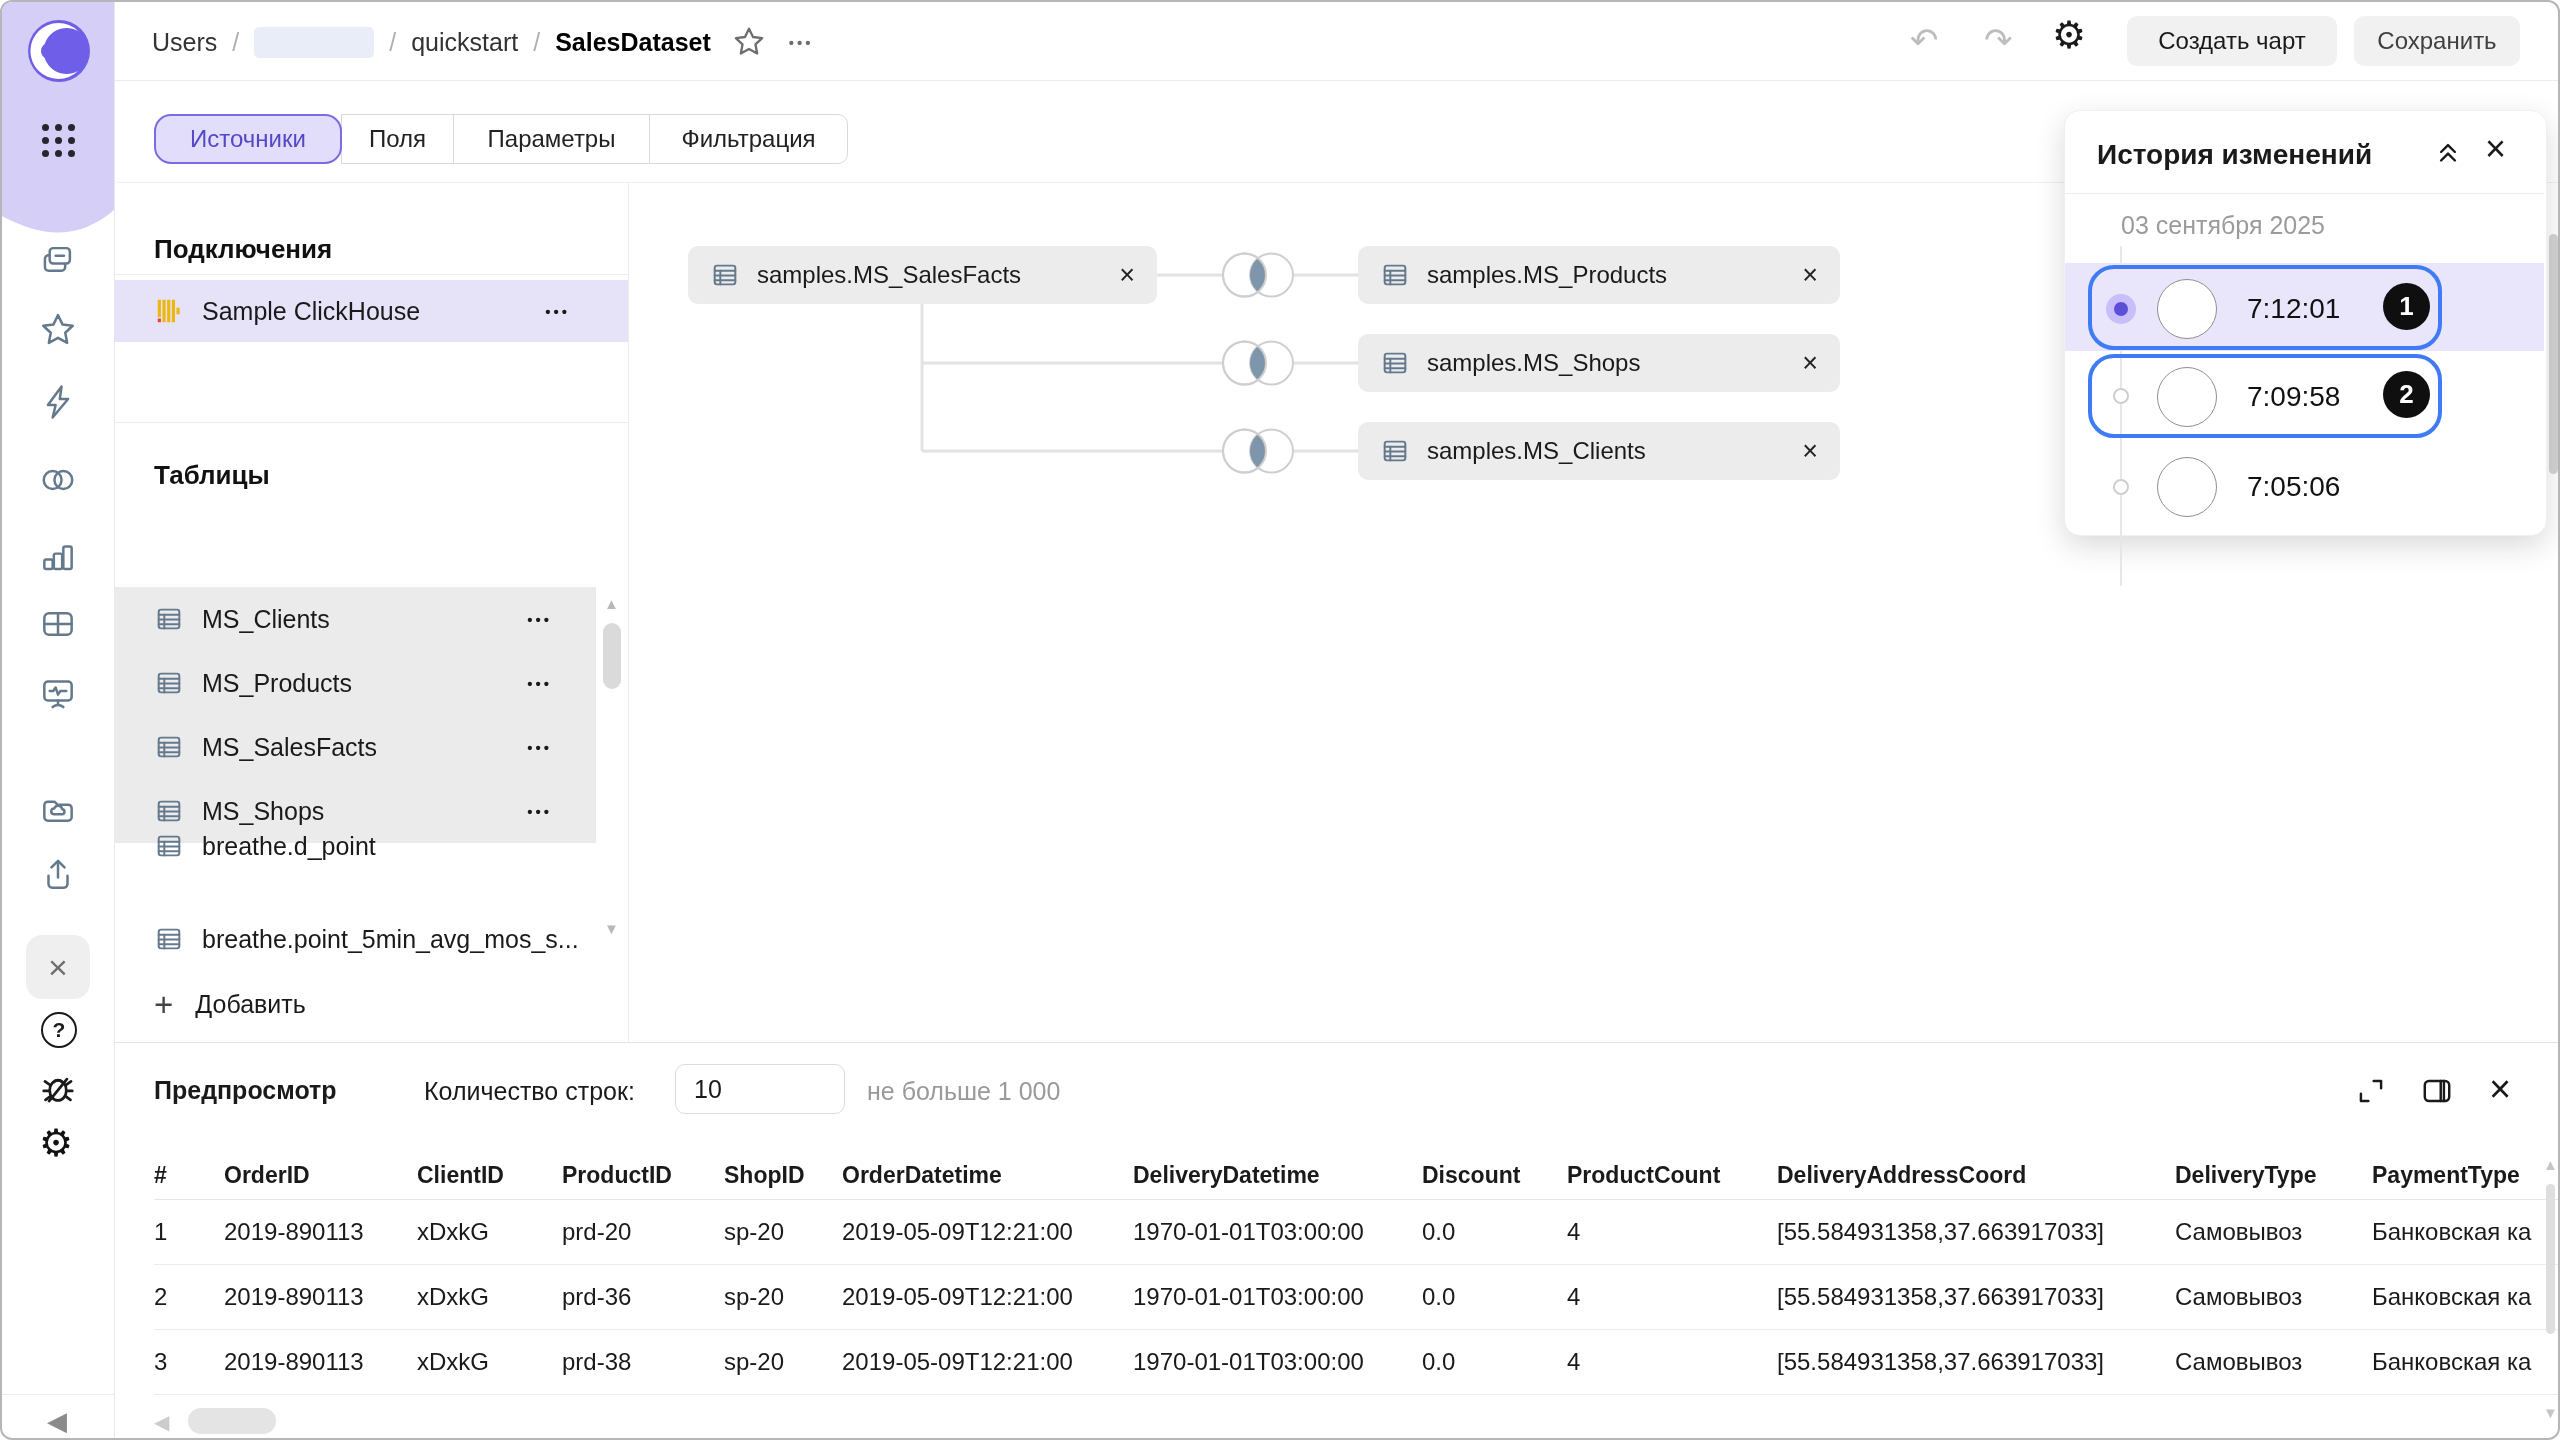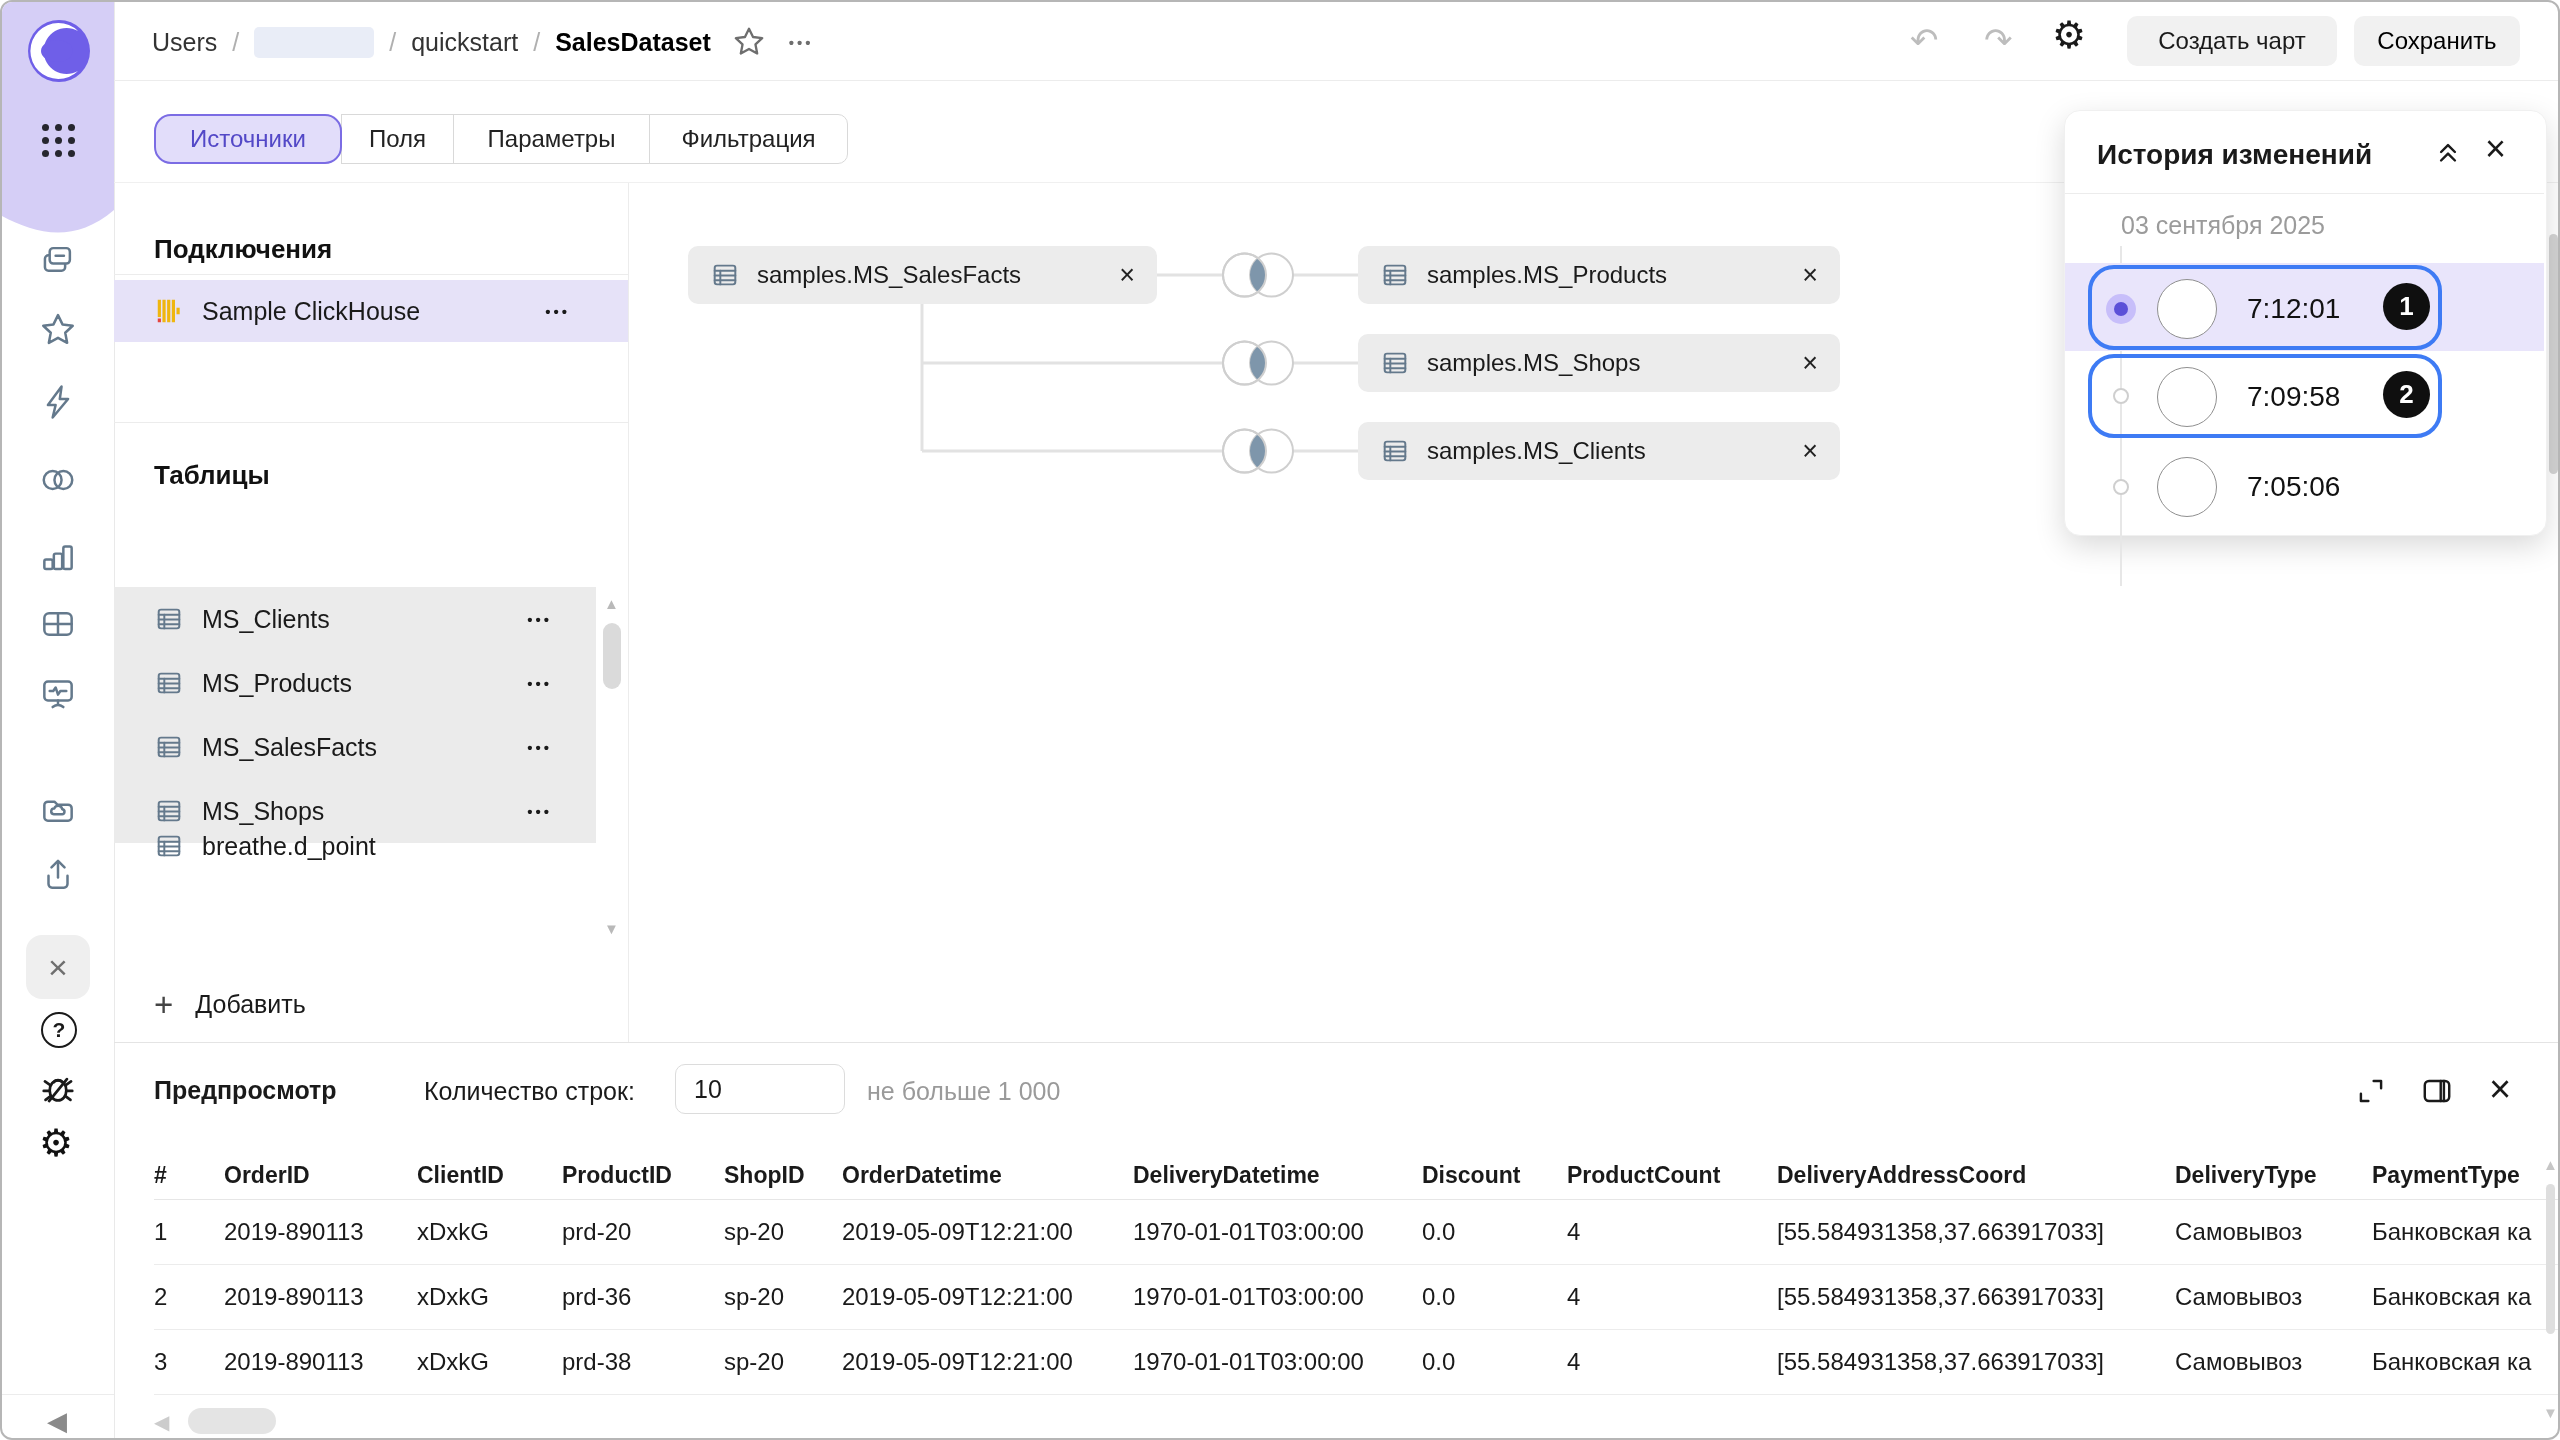--- a/index.html
+++ b/index.html
@@ -209,21 +209,21 @@
     <svg class="gicon" width="34" height="34" style="margin-left:6px;">
         <use href="#i-star"></use>
       </svg>
     <span class="dots3" style="color:#6e6e6e;margin-left:8px;">•••</span>
   </div>
 
   <span class="abs" style="left:1908px;top:18px;font-size:34px;color:#bdbdbd;">↶</span>
   <span class="abs" style="left:1982px;top:18px;font-size:34px;color:#bdbdbd;">↷</span>
   <span class="abs" style="left:2050px;top:14px;font-size:38px;color:#1a1a1a;line-height:1;">⚙</span>
   <button class="topbtn" style="left:2125px;width:210px;color:#1a1a1a;">Создать чарт</button>
-  <button class="topbtn" style="left:2352px;width:166px;color:#000000;">Сохранить</button>
+  <button class="topbtn" style="left:2352px;width:166px;color:#404040;">Сохранить</button>
 
   <div class="hline" style="left:112px;top:78px;width:2448px;"></div>
 
   <div class="tabs">
     <div class="tab active" style="width:188px;">
         <span>Источники</span>
       </div>
     <div class="tab" style="width:113px;">
         <span>Поля</span>
       </div>
@@ -282,20 +282,26 @@
         <use href="#i-tableicon"></use>
       </svg>
     <span class="lname">MS_Shops</span>
     <span class="dots3" style="margin-left:auto;margin-right:76px;">•••</span>
   </div>
   <div class="listrow" style="top:812px;">
     <svg class="oicon ticon" width="30" height="30">
         <use href="#i-tableicon"></use>
       </svg>
     <span class="lname">breathe.d_point</span>
+  </div>
+  <div class="listrow" style="top:905px;">
+    <svg class="oicon ticon" width="30" height="30">
+        <use href="#i-tableicon"></use>
+      </svg>
+    <span class="lname">breathe.point_5min_avg_mos_s...</span>
   </div>
 
   <div class="abs" style="left:594px;top:585px;width:32px;height:356px;background:#fff;">
     <span class="abs" style="left:8px;top:8px;font-size:15px;color:#b9b9b9;">▲</span>
     <div class="abs" style="left:7px;top:36px;width:18px;height:66px;background:#dadada;border-radius:9px;"></div>
     <span class="abs" style="left:8px;top:333px;font-size:15px;color:#b9b9b9;">▼</span>
   </div>
 
   <div class="abs" style="left:152px;top:978px;height:48px;display:flex;align-items:center;gap:22px;">
     <span style="font-size:33px;color:#444;line-height:1;">+</span>

